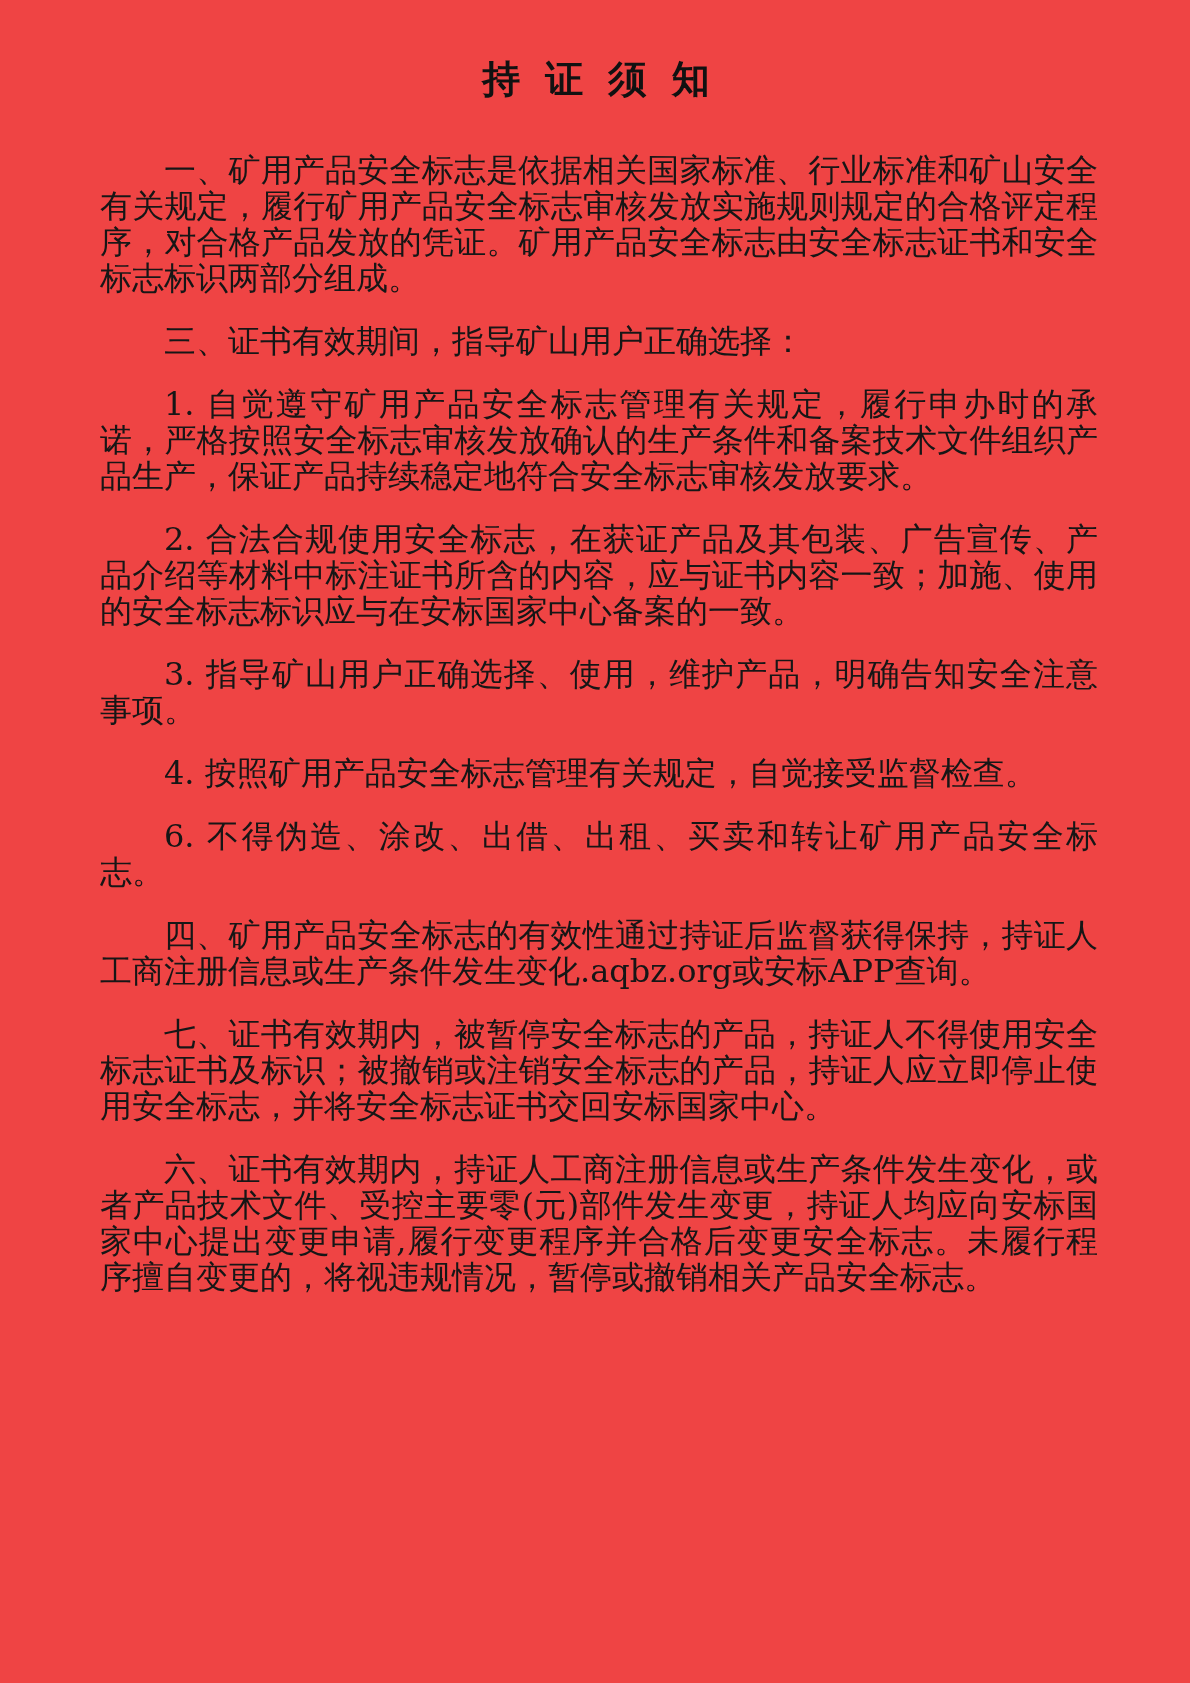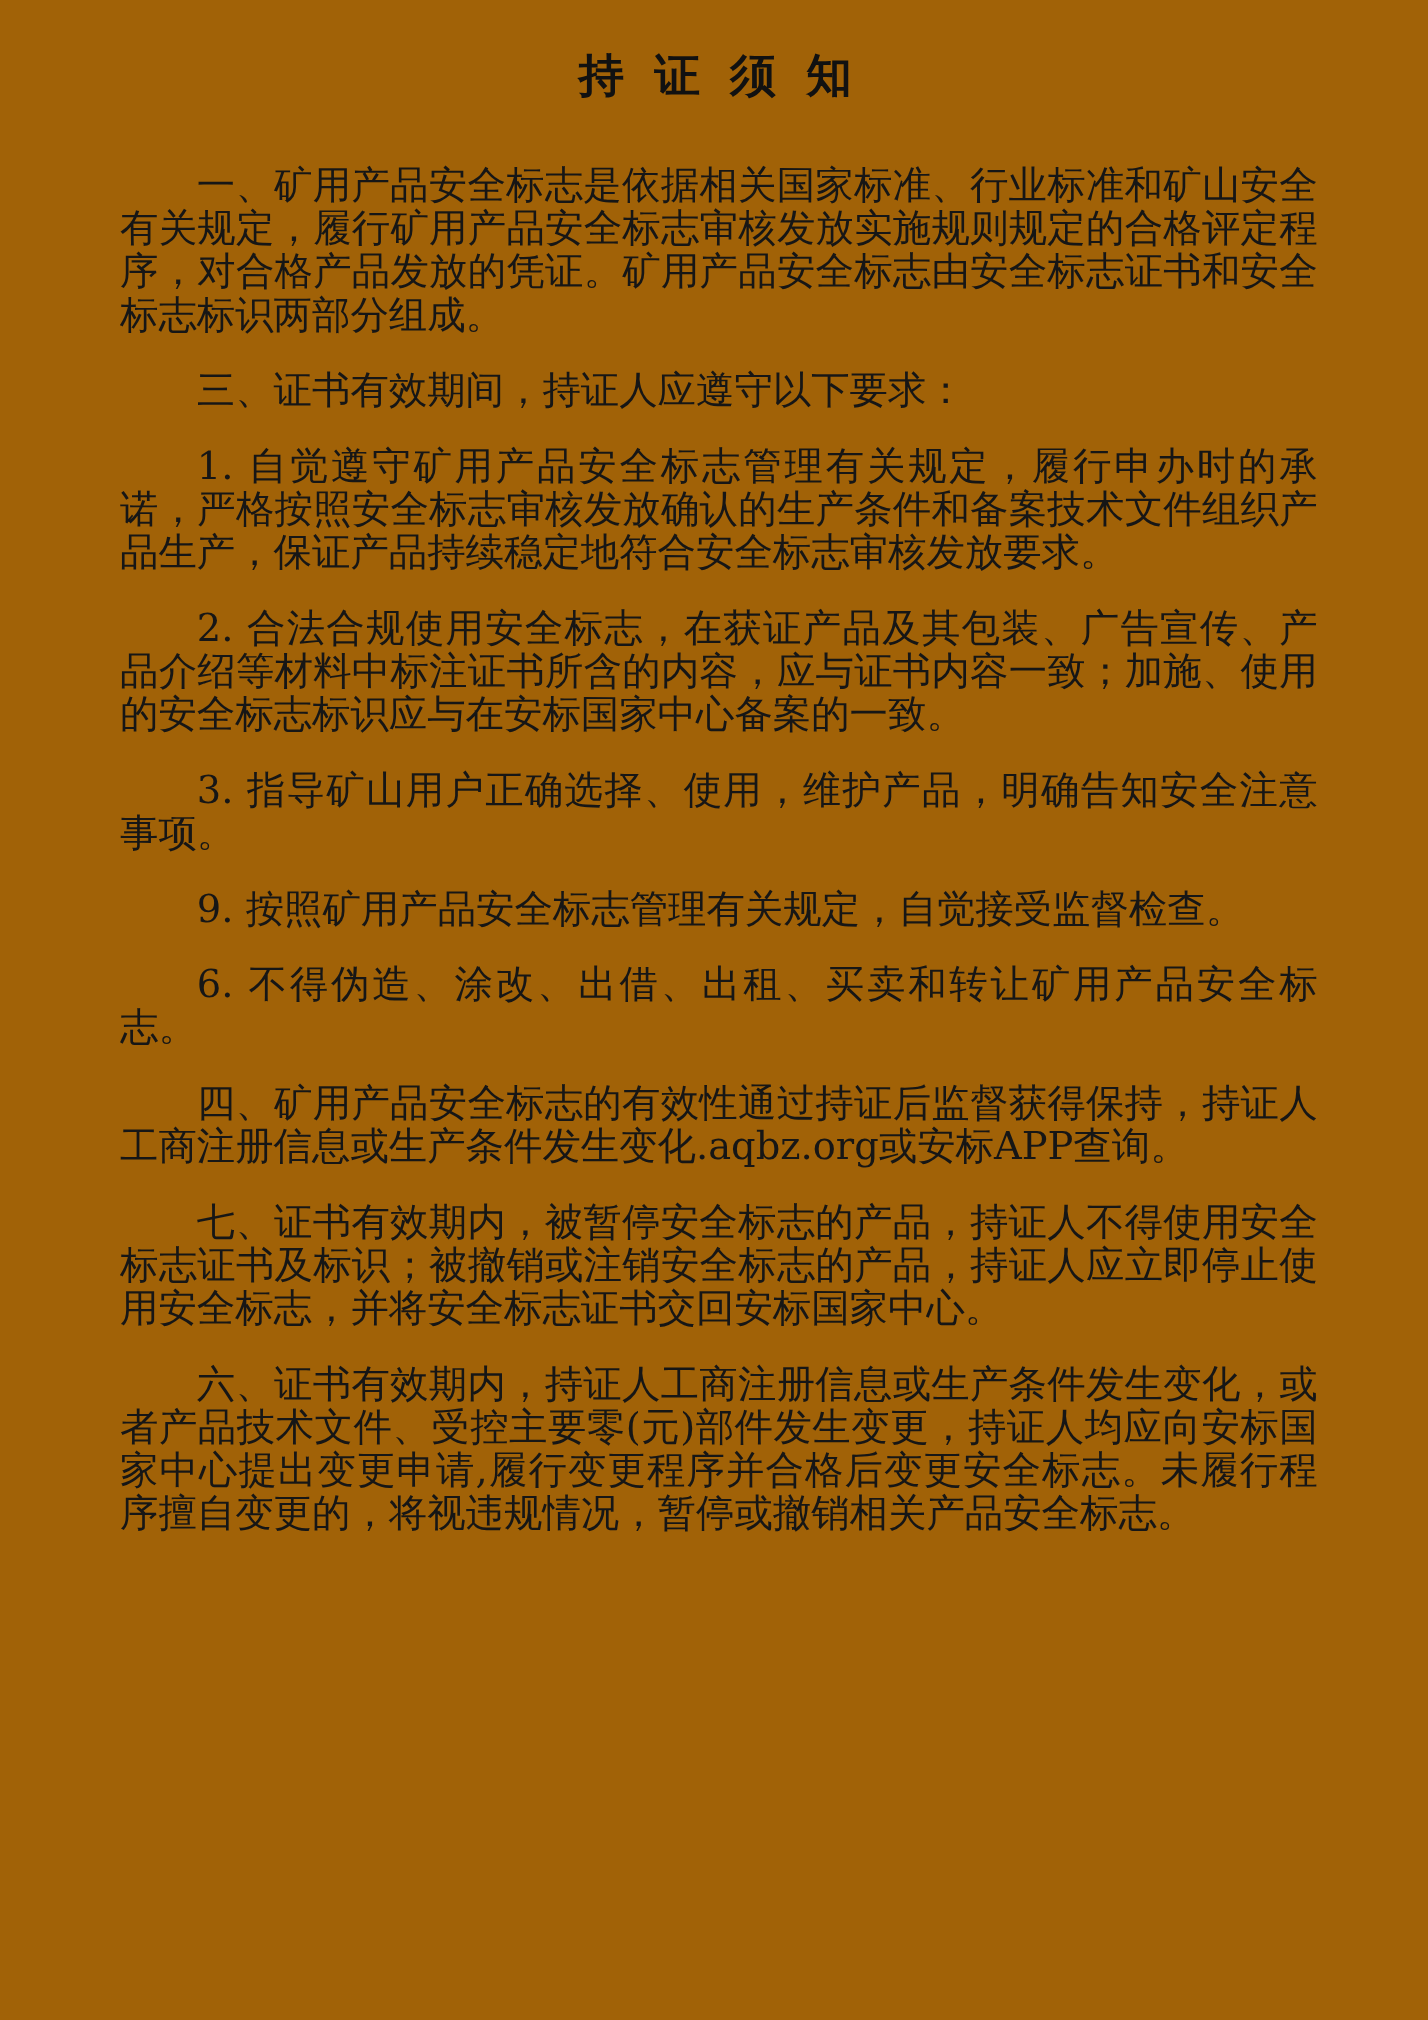--- a/index.html
+++ b/index.html
@@ -11,22 +11,22 @@
     width: 1190px;
     height: 1683px;
     font-family: "DejaVu Serif", "Liberation Serif", serif;
     color: #161616;
     overflow: hidden;
   }
   .page {
     box-sizing: border-box;
     width: 1190px;
     height: 1683px;
-    padding: 40px 92px 0 100px;
-    background: #a16207;
+    padding: 56px 92px 0 100px;
+    background: #ef4444;
   }
   .doc-title {
     margin: 0 0 50px 0;
     text-align: center;
     font-size: 38px;
     line-height: 46px;
     font-weight: bold;
     letter-spacing: 6px;
     color: #111111;
     white-space: pre;
@@ -41,23 +41,23 @@
     word-break: break-word;
   }
 </style>
 </head>
 <body>
 
 <div class="page">
   <h1 class="doc-title">持 证 须 知</h1>
   <div class="doc-body">
       <p>一、矿用产品安全标志是依据相关国家标准、行业标准和矿山安全有关规定，履行矿用产品安全标志审核发放实施规则规定的合格评定程序，对合格产品发放的凭证。矿用产品安全标志由安全标志证书和安全标志标识两部分组成。</p>
-      <p>三、证书有效期间，持证人应遵守以下要求：</p>
+      <p>三、证书有效期间，指导矿山用户正确选择：</p>
       <p>1. 自觉遵守矿用产品安全标志管理有关规定，履行申办时的承诺，严格按照安全标志审核发放确认的生产条件和备案技术文件组织产品生产，保证产品持续稳定地符合安全标志审核发放要求。</p>
       <p>2. 合法合规使用安全标志，在获证产品及其包装、广告宣传、产品介绍等材料中标注证书所含的内容，应与证书内容一致；加施、使用的安全标志标识应与在安标国家中心备案的一致。</p>
       <p>3. 指导矿山用户正确选择、使用，维护产品，明确告知安全注意事项。</p>
-      <p>9. 按照矿用产品安全标志管理有关规定，自觉接受监督检查。</p>
+      <p>4. 按照矿用产品安全标志管理有关规定，自觉接受监督检查。</p>
       <p>6. 不得伪造、涂改、出借、出租、买卖和转让矿用产品安全标志。</p>
       <p>四、矿用产品安全标志的有效性通过持证后监督获得保持，持证人工商注册信息或生产条件发生变化.aqbz.org或安标APP查询。</p>
       <p>七、证书有效期内，被暂停安全标志的产品，持证人不得使用安全标志证书及标识；被撤销或注销安全标志的产品，持证人应立即停止使用安全标志，并将安全标志证书交回安标国家中心。</p>
       <p>六、证书有效期内，持证人工商注册信息或生产条件发生变化，或者产品技术文件、受控主要零(元)部件发生变更，持证人均应向安标国家中心提出变更申请,履行变更程序并合格后变更安全标志。未履行程序擅自变更的，将视违规情况，暂停或撤销相关产品安全标志。</p>
     </div>
 </div>
 
 </body></html>

